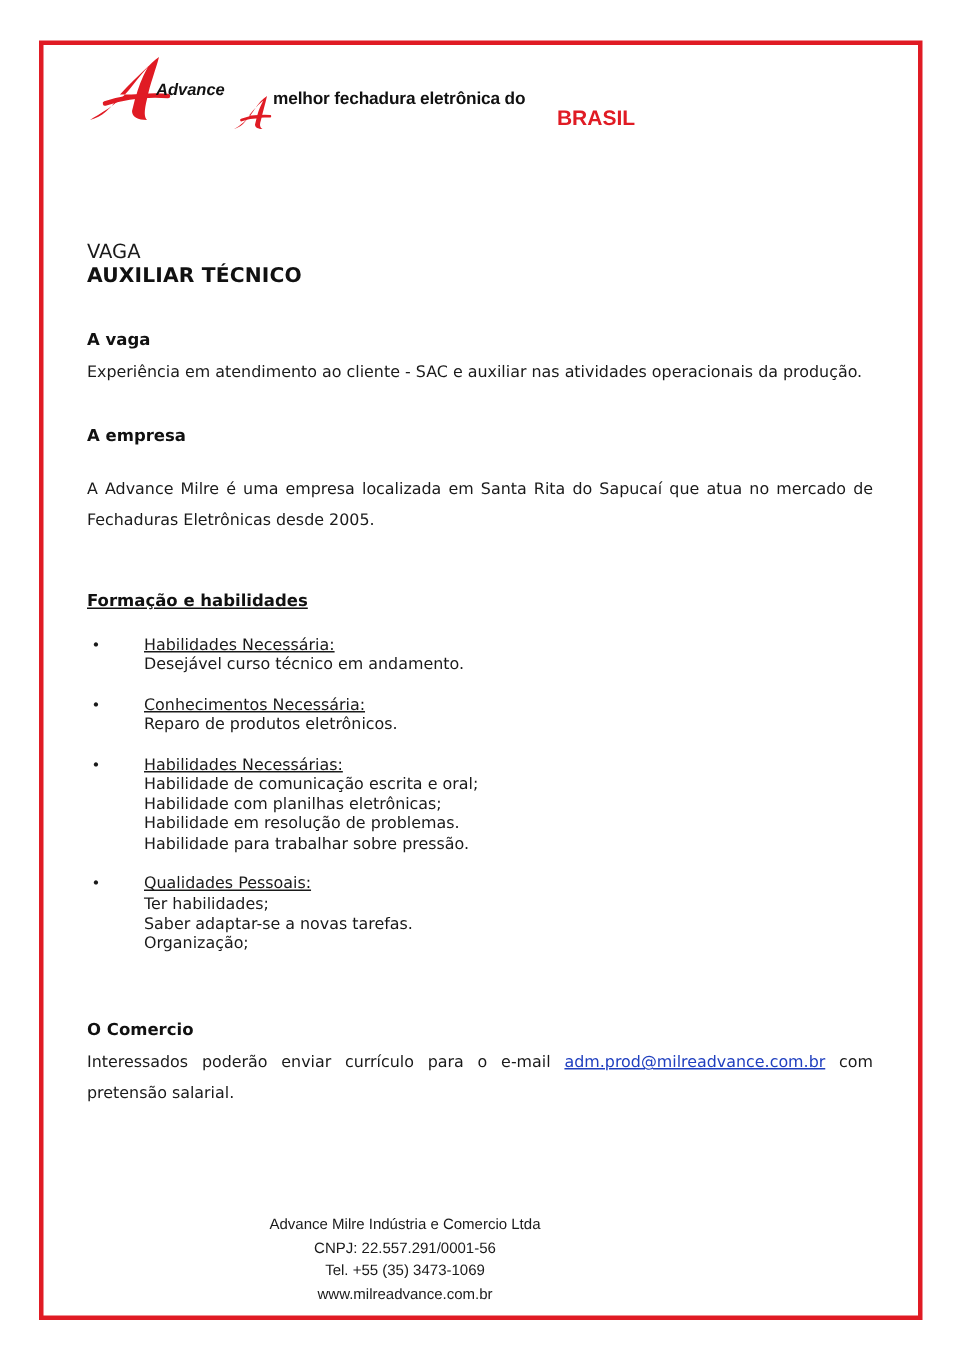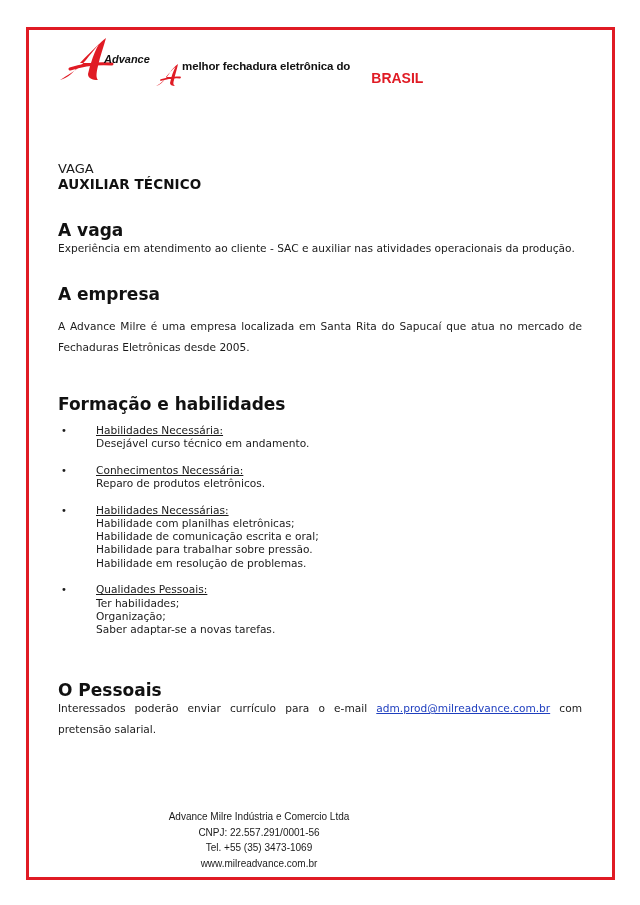--- a/index.html
+++ b/index.html
@@ -73,21 +73,21 @@
       left: 58px;
       top: 176px;
       font-size: 13.5px;
       font-weight: bold;
       color: #111;
       letter-spacing: 0.1px;
     }
     .section-heading {
       position: absolute;
       left: 58px;
-      font-size: 17px;
+      font-size: 11px;
       font-weight: bold;
       color: #111;
     }
     .section-body {
       position: absolute;
       left: 58px;
       width: 524px;
       font-size: 10.6px;
       line-height: 20.5px;
       text-align: justify;
@@ -122,21 +122,21 @@
     }
     .skill-line {
       display: block;
     }
     .email-link {
       color: #1f3fbf;
       text-decoration: underline;
     }
     .footer {
       position: absolute;
-      left: 5px;
+      left: 16px;
       width: 508px;
       top: 809px;
       text-align: center;
       font-family: "Liberation Sans", sans-serif;
       font-size: 10px;
       line-height: 15.5px;
       color: #1a1a1a;
     }
     .footer div { display: block; }
   </style>
@@ -162,51 +162,51 @@
 
 <div class="vaga-label">VAGA</div>
 <div class="job-title">AUXILIAR TÉCNICO</div>
 
 <div class="section-heading" style="top:220px;">A vaga</div>
 <div class="section-body" style="top:238px;">Experiência em atendimento ao cliente - SAC e auxiliar nas atividades operacionais da produção.</div>
 
 <div class="section-heading" style="top:284px;">A empresa</div>
 <div class="section-body" style="top:316px;">A Advance Milre é uma empresa localizada em Santa Rita do Sapucaí que atua no mercado de Fechaduras Eletrônicas desde 2005.</div>
 
-<div class="section-heading" style="top:394px;">Formação e habilidades</div>
+<div class="section-heading" style="top:394px;text-decoration:underline;">Formação e habilidades</div>
 
 <ul class="skills-list">
   <li class="skill-item">
     <span class="skill-bullet">•</span>
     <span class="skill-heading">Habilidades Necessária:</span>
     <span class="skill-line">Desejável curso técnico em andamento.</span>
   </li>
   <li class="skill-item">
     <span class="skill-bullet">•</span>
     <span class="skill-heading">Conhecimentos Necessária:</span>
     <span class="skill-line">Reparo de produtos eletrônicos.</span>
   </li>
   <li class="skill-item">
     <span class="skill-bullet">•</span>
     <span class="skill-heading">Habilidades Necessárias:</span>
+    <span class="skill-line">Habilidade de comunicação escrita e oral;</span>
     <span class="skill-line">Habilidade com planilhas eletrônicas;</span>
-    <span class="skill-line">Habilidade de comunicação escrita e oral;</span>
+    <span class="skill-line">Habilidade em resolução de problemas.</span>
     <span class="skill-line">Habilidade para trabalhar sobre pressão.</span>
-    <span class="skill-line">Habilidade em resolução de problemas.</span>
   </li>
   <li class="skill-item">
     <span class="skill-bullet">•</span>
     <span class="skill-heading">Qualidades Pessoais:</span>
     <span class="skill-line">Ter habilidades;</span>
+    <span class="skill-line">Saber adaptar-se a novas tarefas.</span>
     <span class="skill-line">Organização;</span>
-    <span class="skill-line">Saber adaptar-se a novas tarefas.</span>
   </li>
 </ul>
 
-<div class="section-heading" style="top:680px;">O Pessoais</div>
+<div class="section-heading" style="top:680px;">O Comercio</div>
 <div class="section-body" style="top:698px;">
   <span>Interessados poderão enviar currículo para o e-mail</span>
   <a class="email-link" href="mailto:adm.prod@milreadvance.com.br">adm.prod@milreadvance.com.br</a>
   <span>com pretensão salarial.</span>
 </div>
 
 <div class="footer">
   <div>Advance Milre Indústria e Comercio Ltda</div>
   <div>CNPJ: 22.557.291/0001-56</div>
   <div>Tel. +55 (35) 3473-1069</div>

